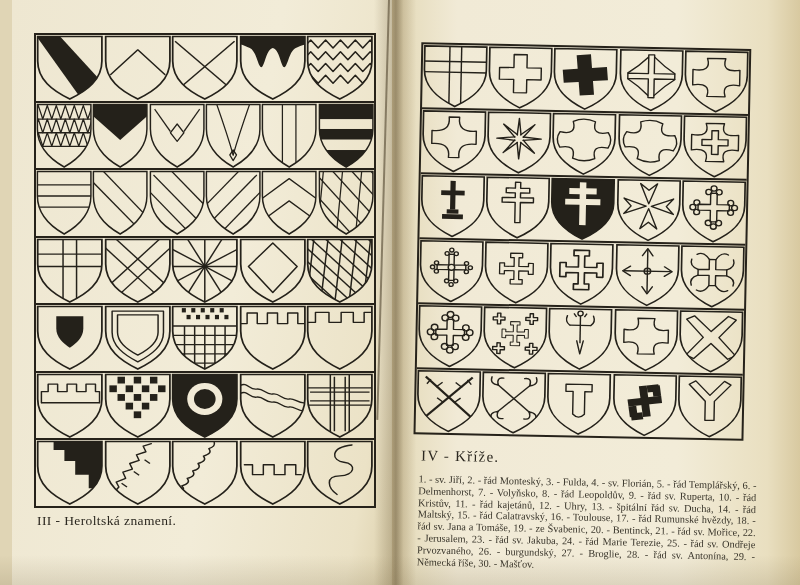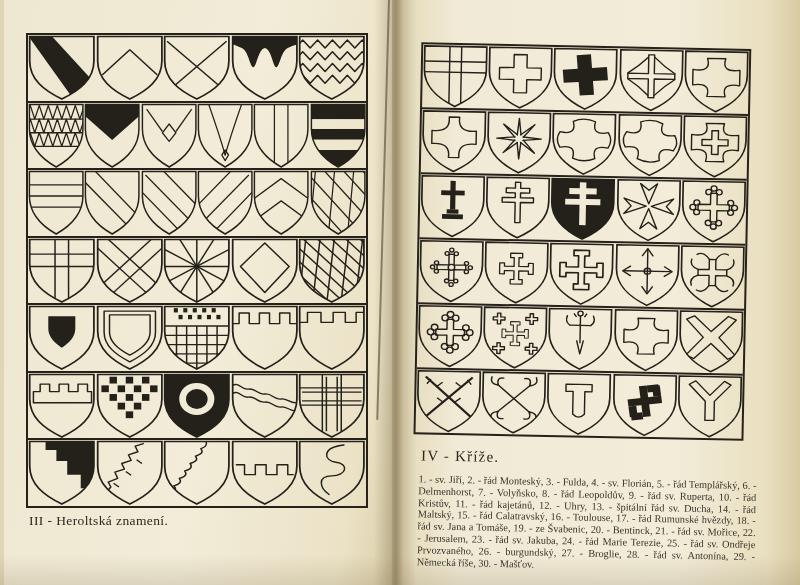--- a/index.html
+++ b/index.html
@@ -3,21 +3,21 @@
 <meta charset="utf-8">
 <style>
   html,body{margin:0;padding:0}
   body{
     width:800px;height:585px;position:relative;overflow:hidden;
     background:#e0d5b5;
     font-family:"Liberation Serif","DejaVu Serif",serif;
   }
   .page{position:absolute;top:0;height:585px}
   #left-page{
-    left:4px;width:392px;
+    left:12px;width:392px;
     background:linear-gradient(100deg,#eee7d1 0%,#f2ecd8 55%,#ebe2c6 88%,#d9cca6 100%);
   }
   #right-page{
     left:392px;width:408px;
     background:linear-gradient(90deg,#cdbd95 0%,#e8dfc2 6%,#f1ead6 16%,#f2ecd8 70%,#e9dfc0 92%,#d8c9a0 100%);
   }
   #gutter{
     position:absolute;left:374px;top:0;width:42px;height:585px;pointer-events:none;
     background:linear-gradient(90deg,rgba(110,94,62,0) 0%,rgba(110,94,62,.28) 40%,rgba(80,66,40,.42) 52%,rgba(110,94,62,.12) 70%,rgba(110,94,62,0) 100%);
   }

